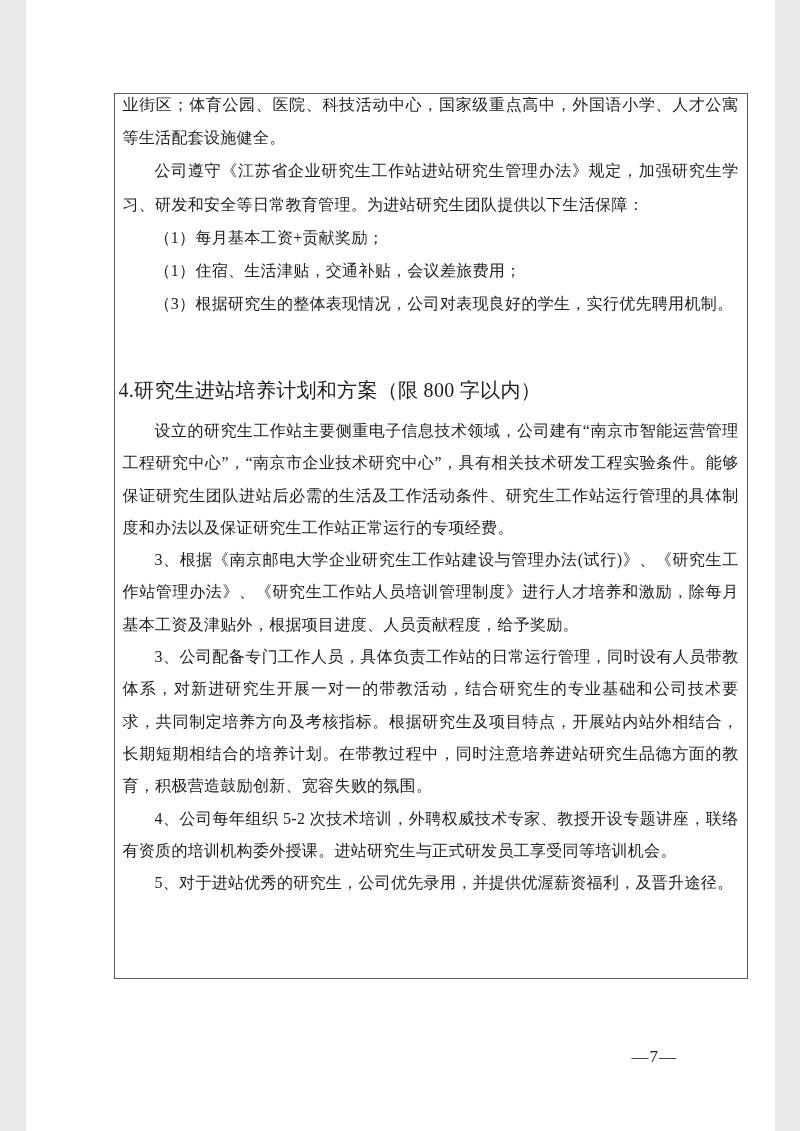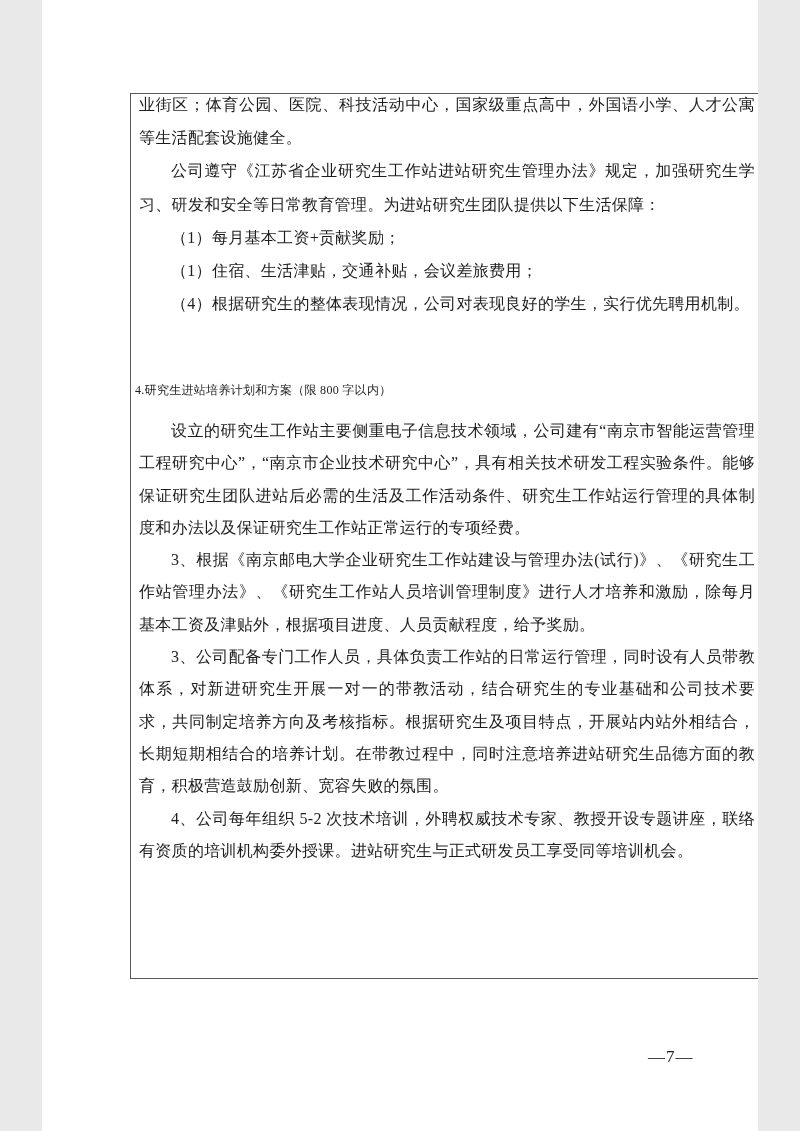--- a/index.html
+++ b/index.html
@@ -9,20 +9,21 @@
   }
   .page {
     position: relative;
     width: 716px;
     height: 1131px;
     margin: 0 auto;
     background: var(--page_bg, #ffffff);
     color: var(--text, #1d1d1d);
     font-family: "Liberation Serif", "DejaVu Serif", serif;
     overflow: hidden;
+    padding-left: 33px;
   }
   .tbl {
     position: absolute;
     left: 88px;
     top: 93px;
     width: 634px;
     height: 886px;
     box-sizing: border-box;
     border: 1px solid var(--table_border, #5a5a5a);
     background: transparent;
@@ -45,21 +46,21 @@
   }
   .sec-a {
     top: 88px;
     line-height: 33.2px;
   }
   .heading {
     position: absolute;
     left: 93px;
     top: 374px;
     width: 622px;
-    font-size: 12px;
+    font-size: 20px;
     line-height: 33px;
     letter-spacing: 0.3px;
   }
   .sec-b {
     top: 415px;
     line-height: 32.3px;
   }
   .pagenum {
     position: absolute;
     left: 606px;
@@ -75,27 +76,28 @@
 
 <div class="page">
 
   <div class="tbl"></div>
 
   <div class="sec sec-a">
     <p class="noindent">业街区；体育公园、医院、科技活动中心，国家级重点高中，外国语小学、人才公寓等生活配套设施健全。</p>
     <p>公司遵守《江苏省企业研究生工作站进站研究生管理办法》规定，加强研究生学习、研发和安全等日常教育管理。为进站研究生团队提供以下生活保障：</p>
     <p>（1）每月基本工资+贡献奖励；</p>
     <p>（1）住宿、生活津贴，交通补贴，会议差旅费用；</p>
-    <p>（4）根据研究生的整体表现情况，公司对表现良好的学生，实行优先聘用机制。</p>
+    <p>（3）根据研究生的整体表现情况，公司对表现良好的学生，实行优先聘用机制。</p>
   </div>
 
   <div class="heading">4.研究生进站培养计划和方案（限 800 字以内）</div>
 
   <div class="sec sec-b">
     <p>设立的研究生工作站主要侧重电子信息技术领域，公司建有“南京市智能运营管理工程研究中心”，“南京市企业技术研究中心”，具有相关技术研发工程实验条件。能够保证研究生团队进站后必需的生活及工作活动条件、研究生工作站运行管理的具体制度和办法以及保证研究生工作站正常运行的专项经费。</p>
     <p>3、根据《南京邮电大学企业研究生工作站建设与管理办法(试行)》、《研究生工作站管理办法》、《研究生工作站人员培训管理制度》进行人才培养和激励，除每月基本工资及津贴外，根据项目进度、人员贡献程度，给予奖励。</p>
     <p>3、公司配备专门工作人员，具体负责工作站的日常运行管理，同时设有人员带教体系，对新进研究生开展一对一的带教活动，结合研究生的专业基础和公司技术要求，共同制定培养方向及考核指标。根据研究生及项目特点，开展站内站外相结合，长期短期相结合的培养计划。在带教过程中，同时注意培养进站研究生品德方面的教育，积极营造鼓励创新、宽容失败的氛围。</p>
     <p>4、公司每年组织 5-2 次技术培训，外聘权威技术专家、教授开设专题讲座，联络有资质的培训机构委外授课。进站研究生与正式研发员工享受同等培训机会。</p>
+    <p>5、对于进站优秀的研究生，公司优先录用，并提供优渥薪资福利，及晋升途径。</p>
   </div>
 
   <div class="pagenum">—7—</div>
 
 </div>
 
 </body></html>

